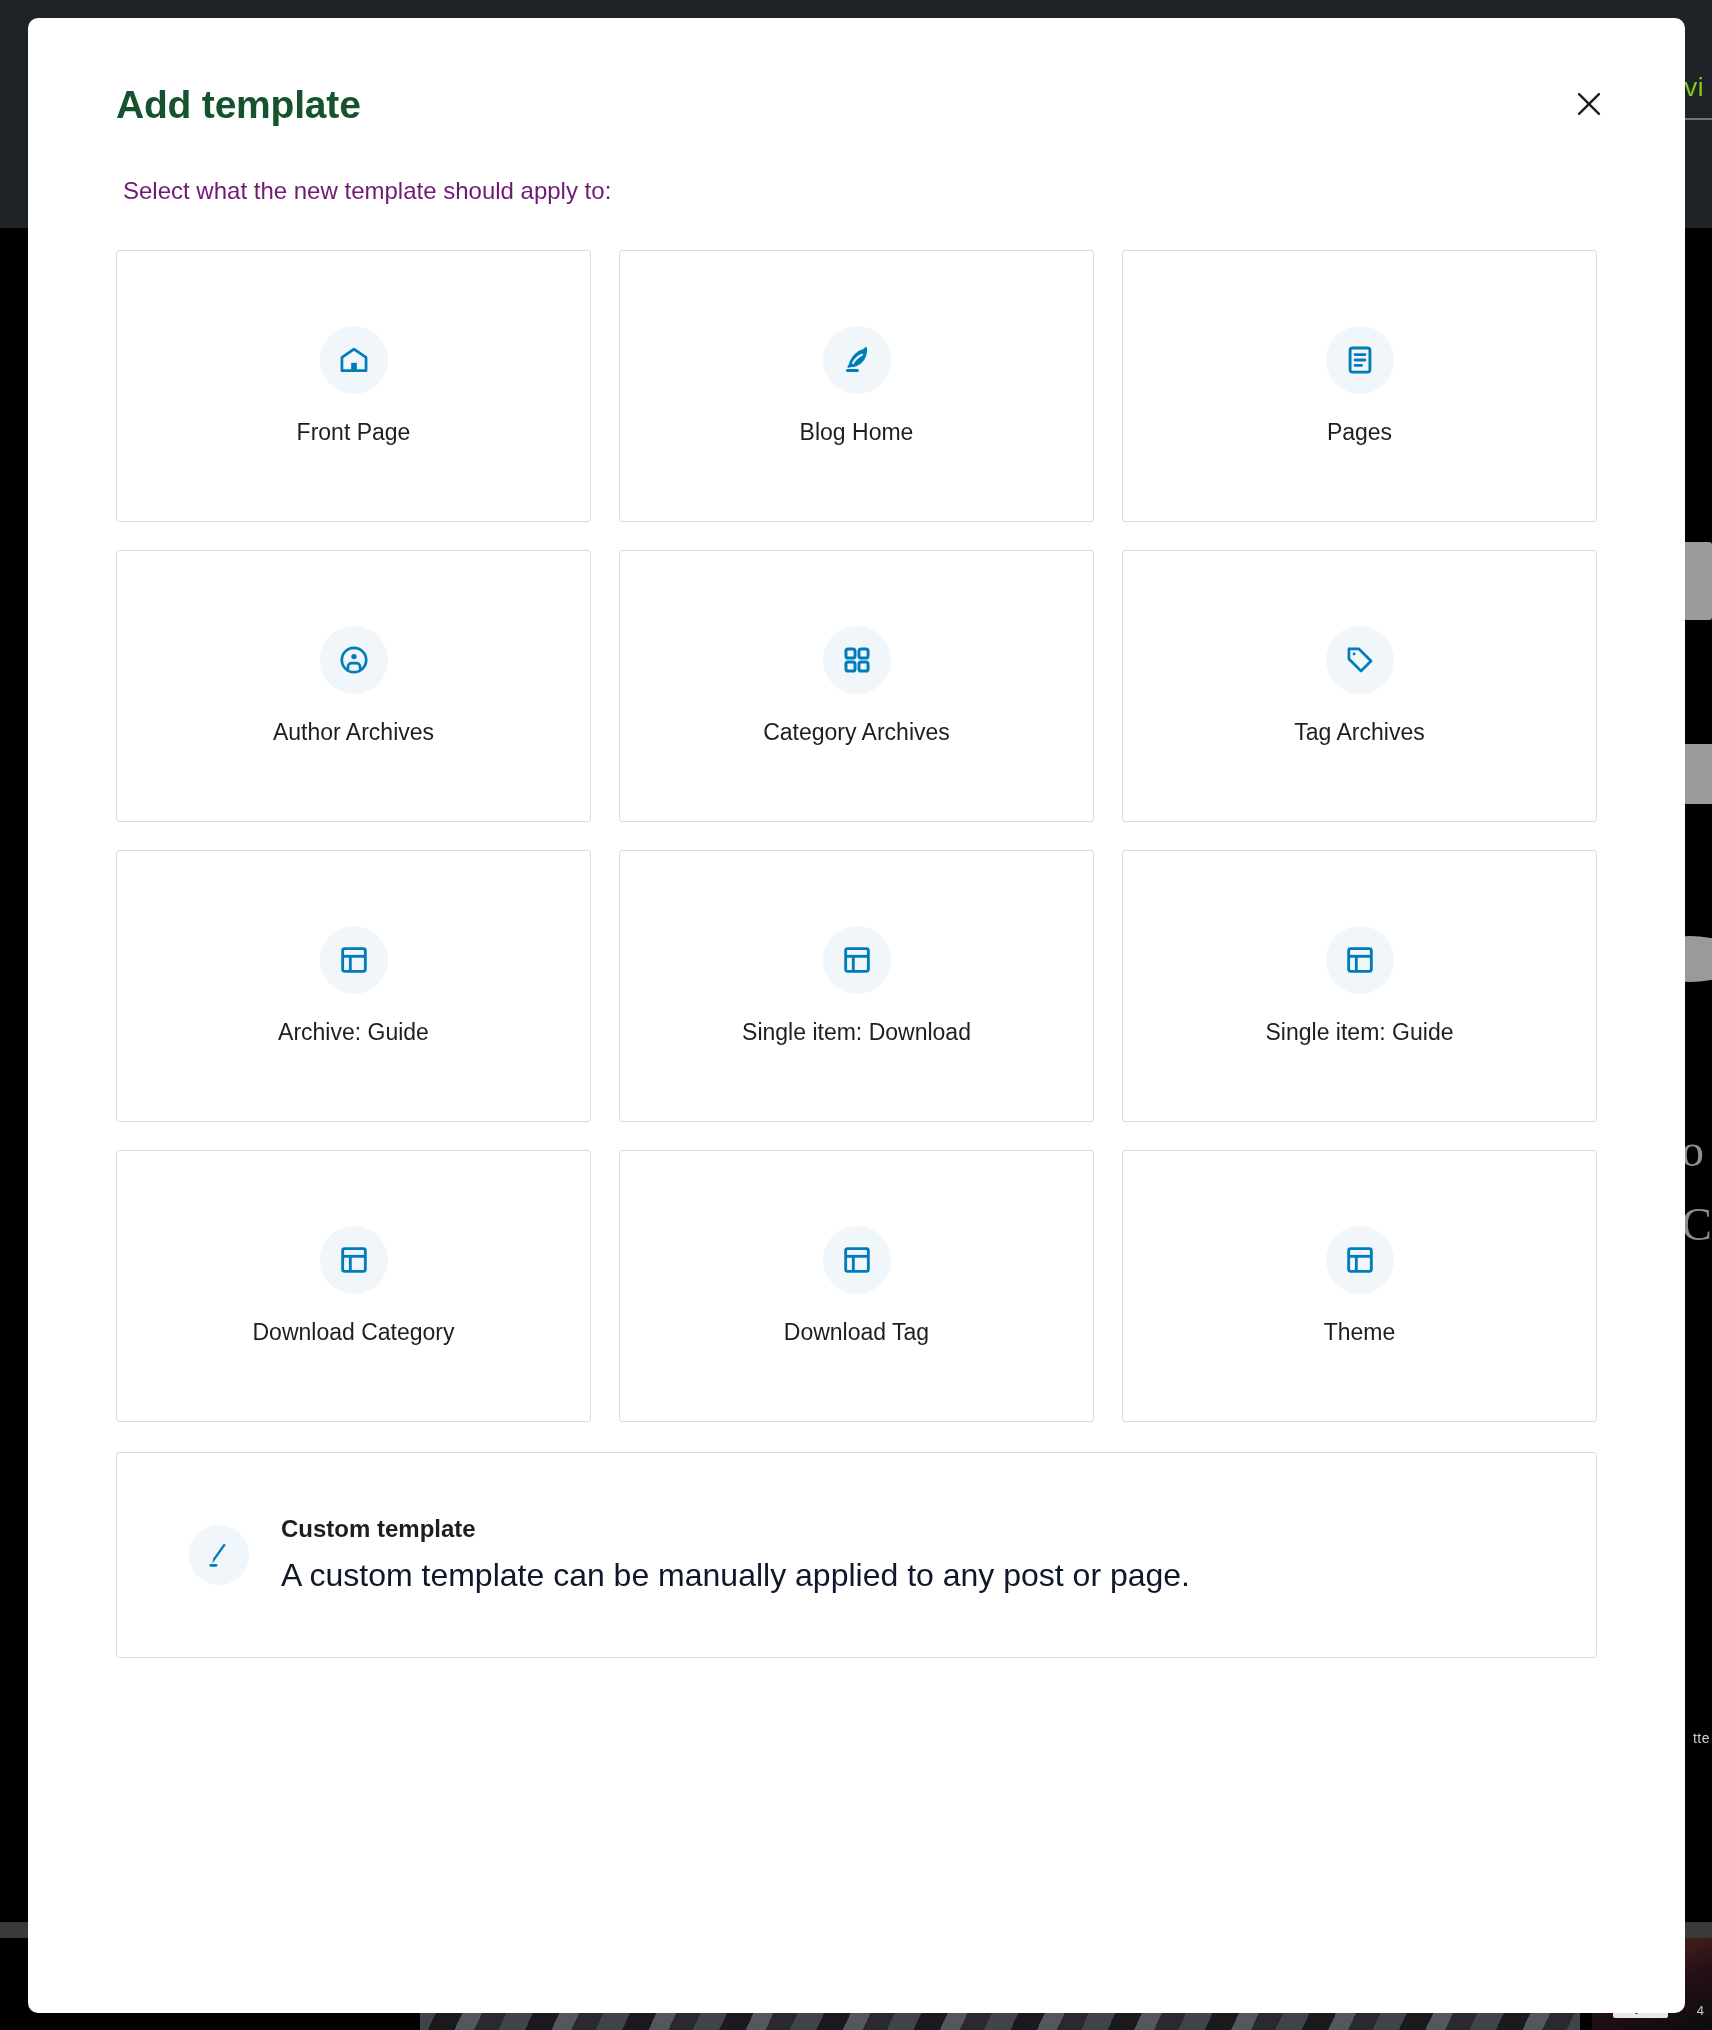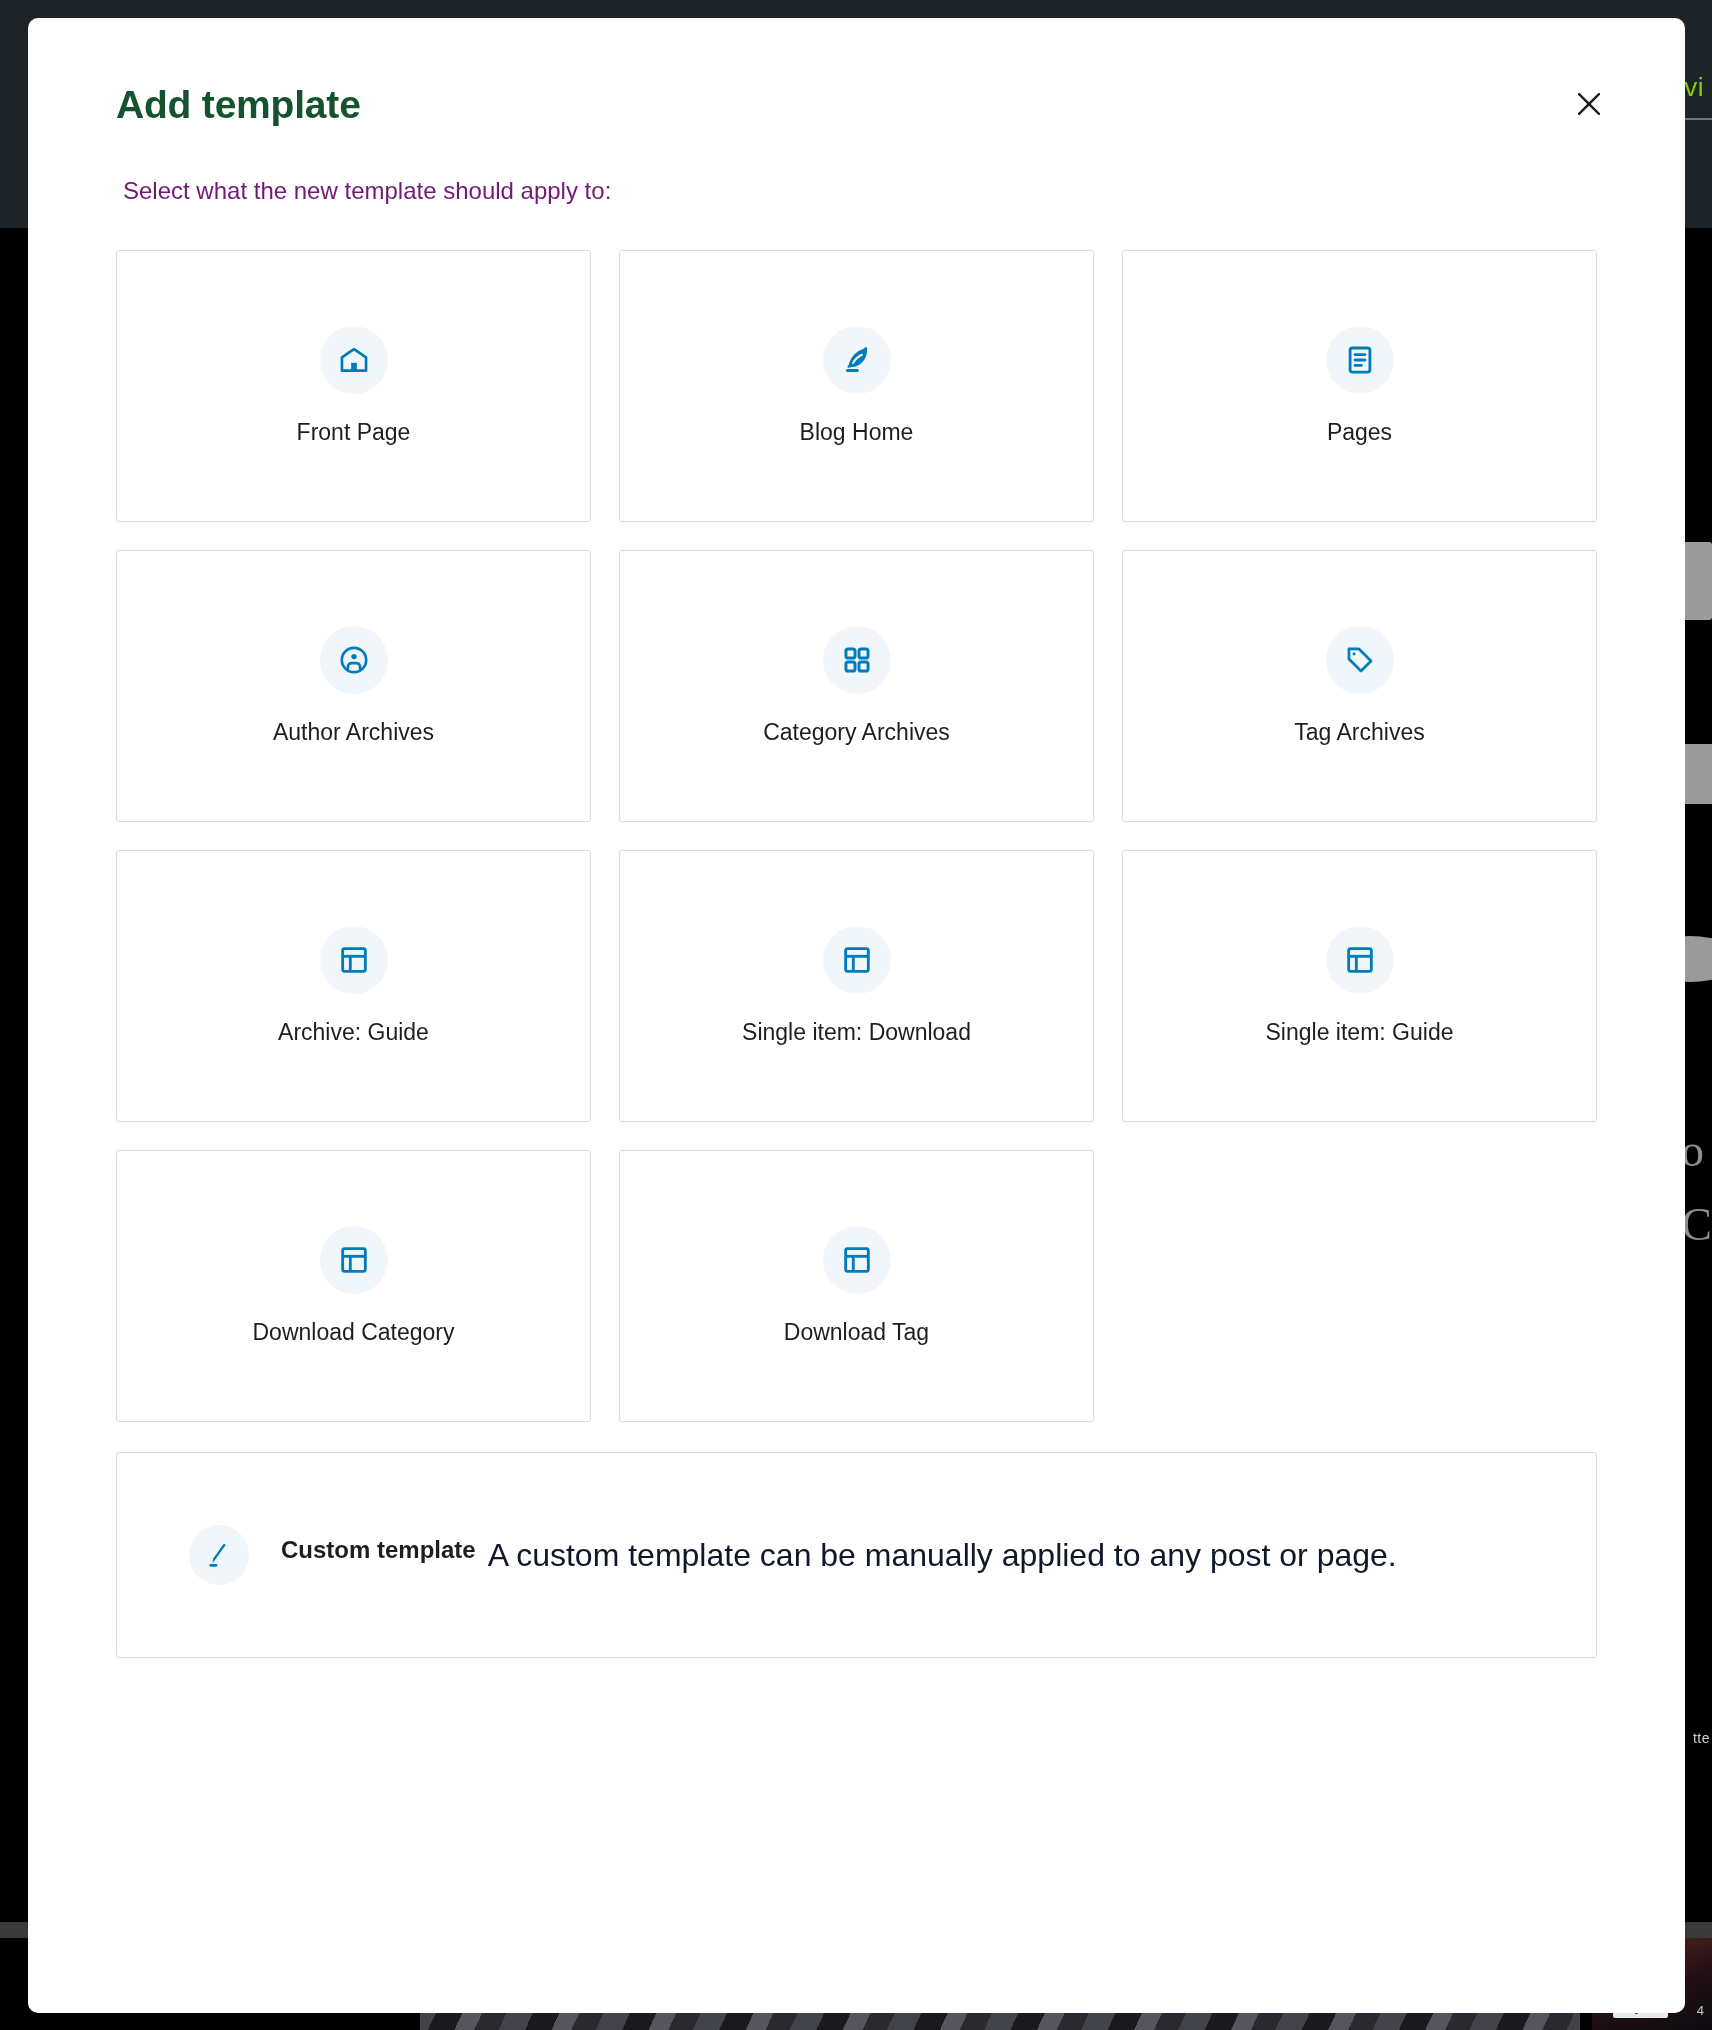--- a/index.html
+++ b/index.html
@@ -239,21 +239,21 @@
     background: #f0f6fa;
     display: flex;
     align-items: center;
     justify-content: center;
     flex: 0 0 auto;
   }
 
   #custom-template-text {
     margin-left: 32px;
     display: flex;
-    flex-direction: row;
+    flex-direction: column;
     gap: 12px;
   }
   #custom-template-title {
     font-size: 24px;
     font-weight: bold;
     color: #1e1e1e;
     line-height: 1.2;
   }
   #custom-template-description {
     font-size: 32px;
@@ -421,20 +421,30 @@
       <span class="icon-bubble">
         <svg width="34" height="34" viewBox="0 0 24 24" fill="none" stroke="#007cba" stroke-width="2">
           <rect x="4" y="4" width="16" height="16" rx="1.4"></rect>
           <line x1="4" y1="9.4" x2="20" y2="9.4"></line>
           <line x1="9.4" y1="9.4" x2="9.4" y2="20"></line>
         </svg>
       </span>
       <span class="template-label">Download Tag</span>
     </div>
 
+    <div class="template-card">
+      <span class="icon-bubble">
+        <svg width="34" height="34" viewBox="0 0 24 24" fill="none" stroke="#007cba" stroke-width="2">
+          <rect x="4" y="4" width="16" height="16" rx="1.4"></rect>
+          <line x1="4" y1="9.4" x2="20" y2="9.4"></line>
+          <line x1="9.4" y1="9.4" x2="9.4" y2="20"></line>
+        </svg>
+      </span>
+      <span class="template-label">Theme</span>
+    </div>
 
   </div>
 
   <div id="custom-template-card">
     <span id="custom-template-icon-bubble">
       <svg width="30" height="30" viewBox="0 0 24 24" fill="none" stroke="#007cba" stroke-width="2" stroke-linecap="round" stroke-linejoin="round">
         <path d="M17.5 3.8 9.2 15.4l-2.6 3.2.9-4 8.3-11.6z" fill="#007cba" stroke="none"></path>
         <line x1="5.4" y1="20.2" x2="9.6" y2="20.2" stroke-width="2.2"></line>
       </svg>
     </span>

